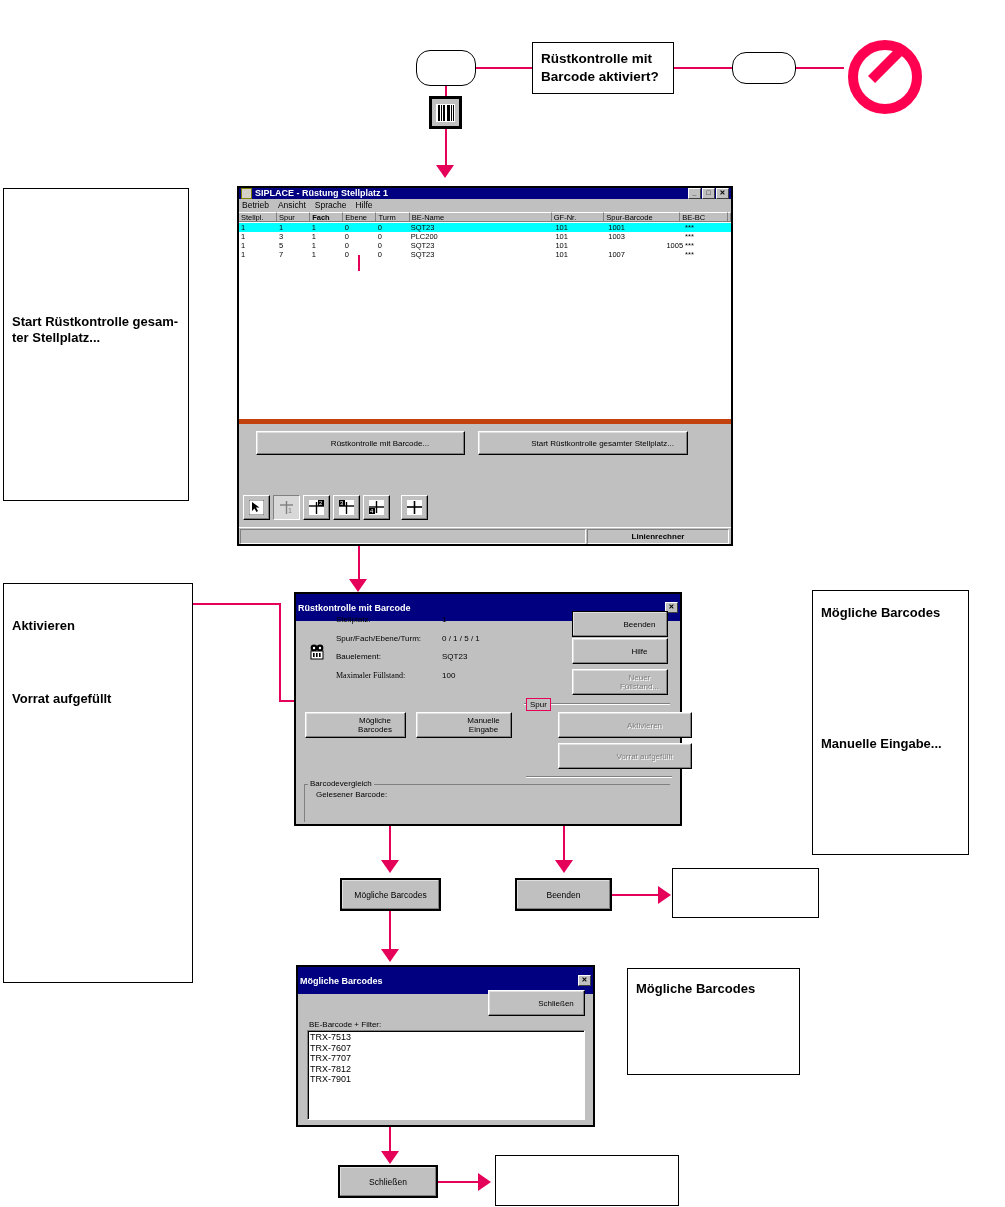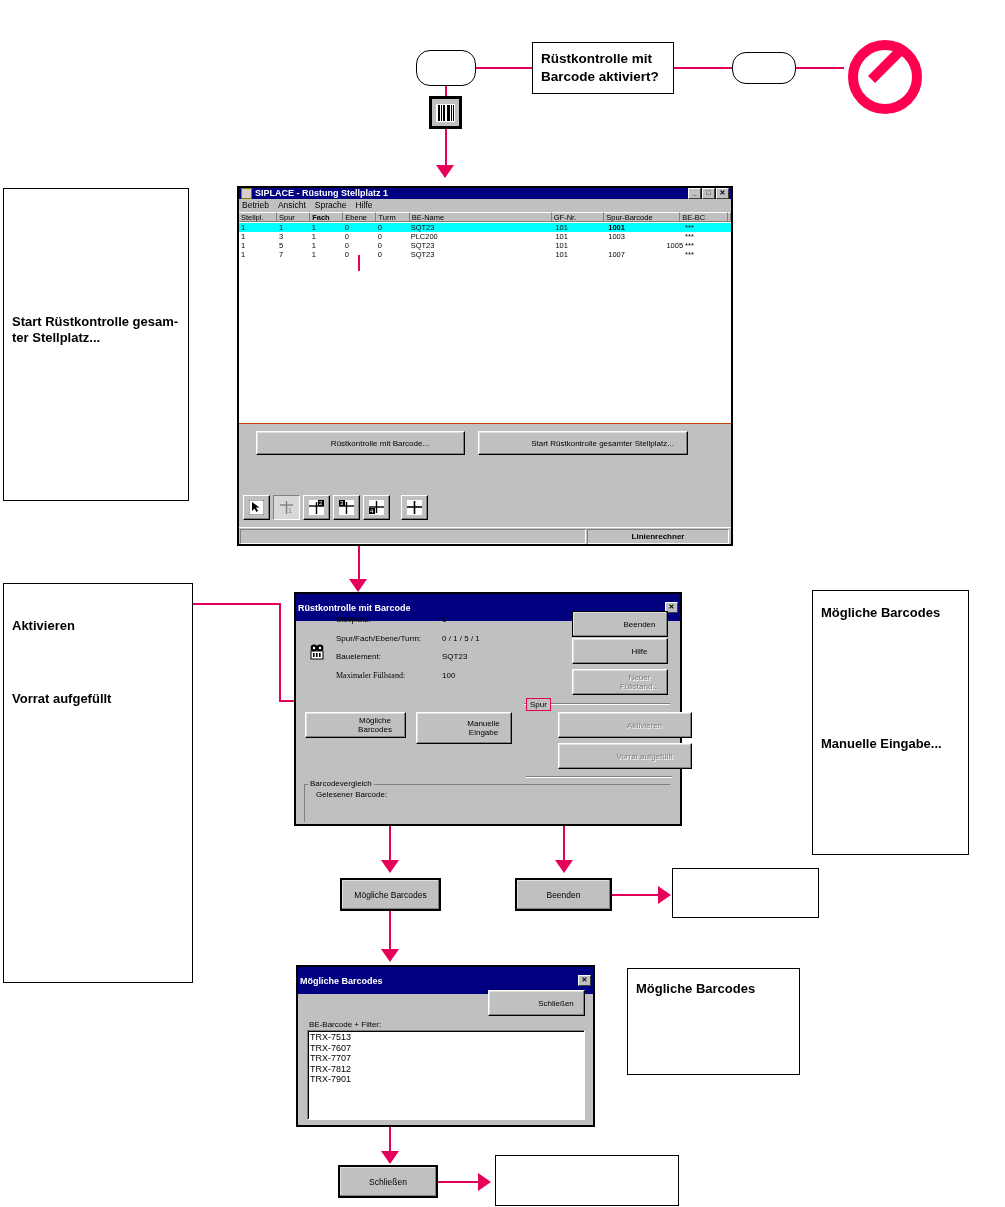--- a/index.html
+++ b/index.html
@@ -157,21 +157,21 @@
   </div>
 
   <div class="menubar">
     <span>Betrieb</span>
     <span>Ansicht</span>
     <span>Sprache</span>
     <span>Hilfe</span>
   </div>
 
   <div class="abs" style="left:0px;top:24px;width:492px;height:212px;background:#fff;
-              border-bottom:1px solid #c2410c;">
+              border-bottom:5px solid #c2410c;">
     <div class="thead">
       <div style="width:36px;">Stellpl.</div>
       <div style="width:31px;">Spur</div>
       <div style="width:31px;font-weight:bold;">Fach</div>
       <div style="width:31px;">Ebene</div>
       <div style="width:31px;">Turm</div>
       <div style="width:143px;">BE-Name</div>
       <div style="width:51px;">GF-Nr.</div>
       <div style="width:75px;">Spur-Barcode</div>
       <div style="width:46px;">BE-BC</div>
@@ -179,21 +179,21 @@
     </div>
     <div style="padding-top:1px;">
       <div class="trow sel">
         <div style="width:36px;">1</div>
         <div style="width:31px;">1</div>
         <div style="width:31px;">1</div>
         <div style="width:31px;">0</div>
         <div style="width:31px;">0</div>
         <div style="width:143px;">SQT23</div>
         <div style="width:51px;">101</div>
-        <div style="width:75px;font-weight:bold;">1001</div>
+        <div style="width:75px;">1001</div>
         <div style="width:46px;">***</div>
       </div>
       <div class="trow">
         <div style="width:36px;">1</div>
         <div style="width:31px;">3</div>
         <div style="width:31px;">1</div>
         <div style="width:31px;">0</div>
         <div style="width:31px;">0</div>
         <div style="width:143px;">PLC200</div>
         <div style="width:51px;">101</div>
@@ -343,21 +343,21 @@
   <div class="abs btn95 disabled" style="left:276px;top:75px;width:96px;height:26px;">Neuer Füllstand...</div>
 
   <div class="abs grp" style="left:228px;top:109px;width:146px;height:1px;"></div>
   <div class="abs spurtag" style="left:230px;top:104px;">Spur</div>
 
   <div class="abs btn95 disabled" style="left:262px;top:118px;width:134px;height:26px;">Aktivieren</div>
   <div class="abs btn95 disabled" style="left:262px;top:149px;width:134px;height:26px;">Vorrat aufgefüllt</div>
   <div class="abs" style="left:230px;top:182px;width:146px;height:1px;background:#808080;box-shadow:0 1px 0 #fff;"></div>
 
   <div class="abs btn95" style="left:9px;top:118px;width:101px;height:26px;">Mögliche Barcodes</div>
-  <div class="abs btn95" style="left:120px;top:118px;width:96px;height:32px;">Manuelle Eingabe</div>
+  <div class="abs btn95" style="left:120px;top:118px;width:96px;height:26px;">Manuelle Eingabe</div>
 
   <div class="abs" style="left:8px;top:190px;width:366px;height:38px;
               border-top:1px solid #808080;border-left:1px solid #808080;"></div>
   <div class="abs" style="left:12px;top:185px;font-size:8px;background:#c0c0c0;padding:0 2px;">Barcodevergleich</div>
   <div class="abs field-lbl" style="left:20px;top:196px;">Gelesener Barcode:</div>
   <div class="abs field-lbl" style="left:120px;top:196px;"></div>
 </div>
 
 <div class="abs line-v" style="left:389px;top:826px;height:34px;"></div>
 <div class="abs arrow-down" style="left:381px;top:860px;"></div>

